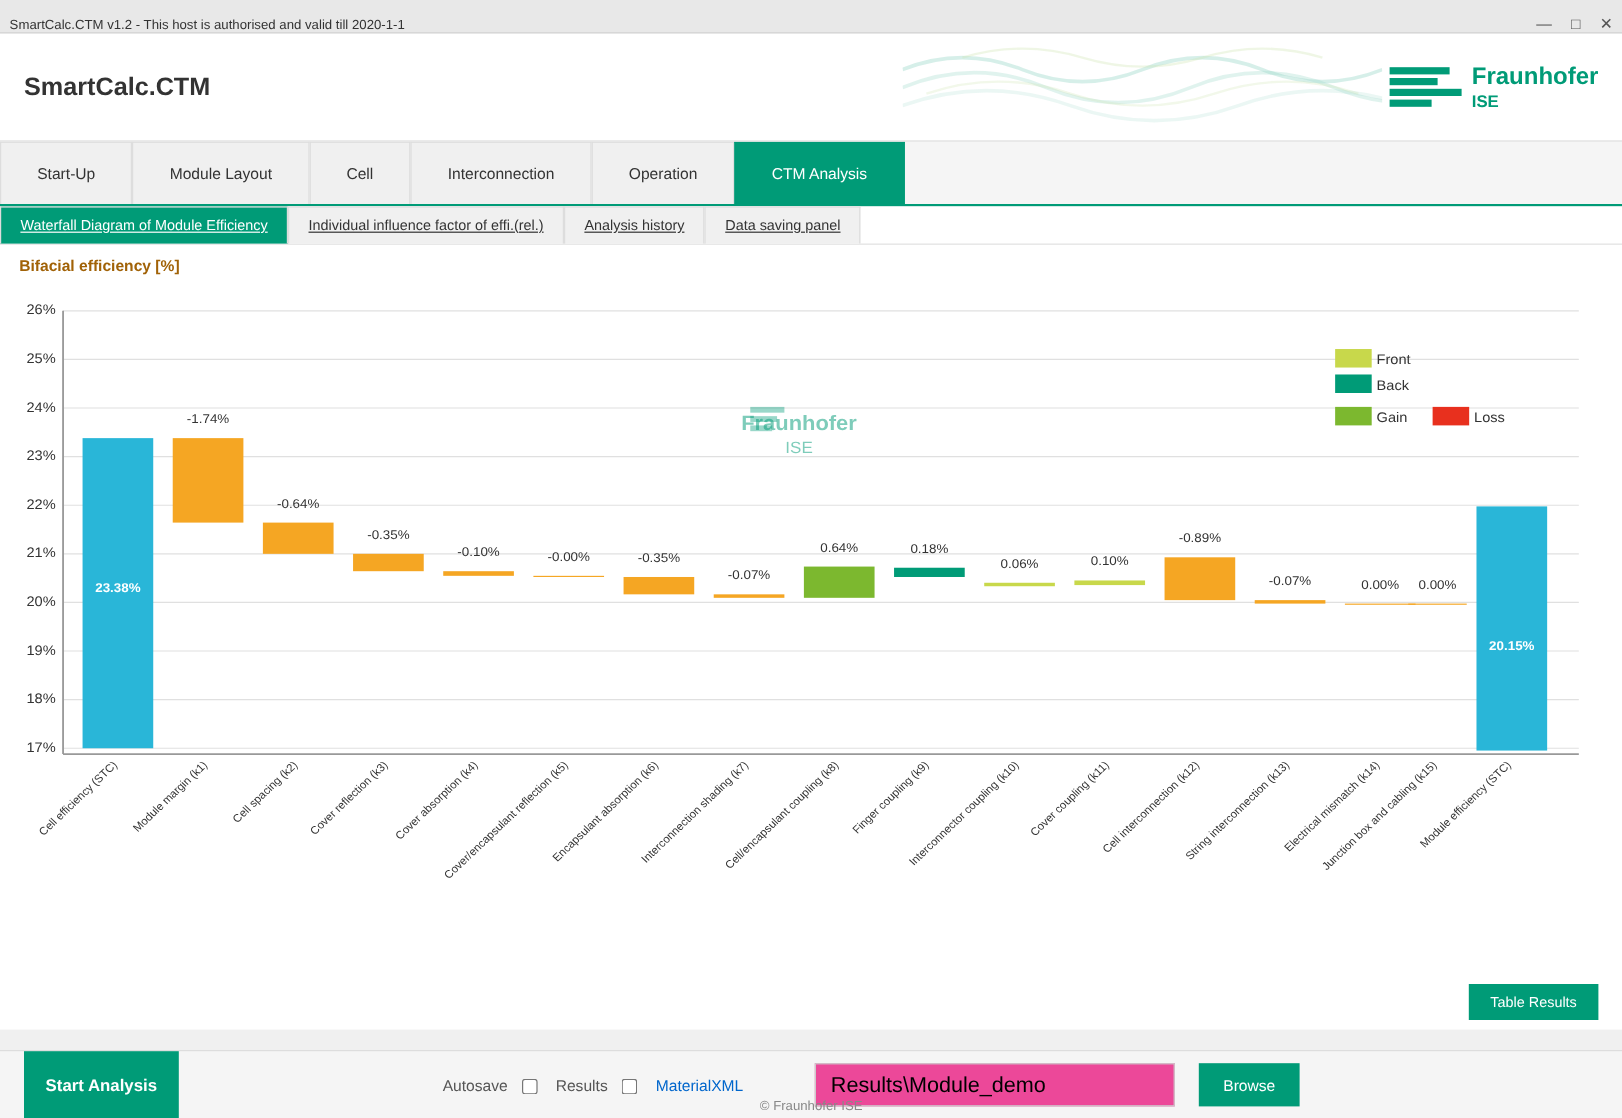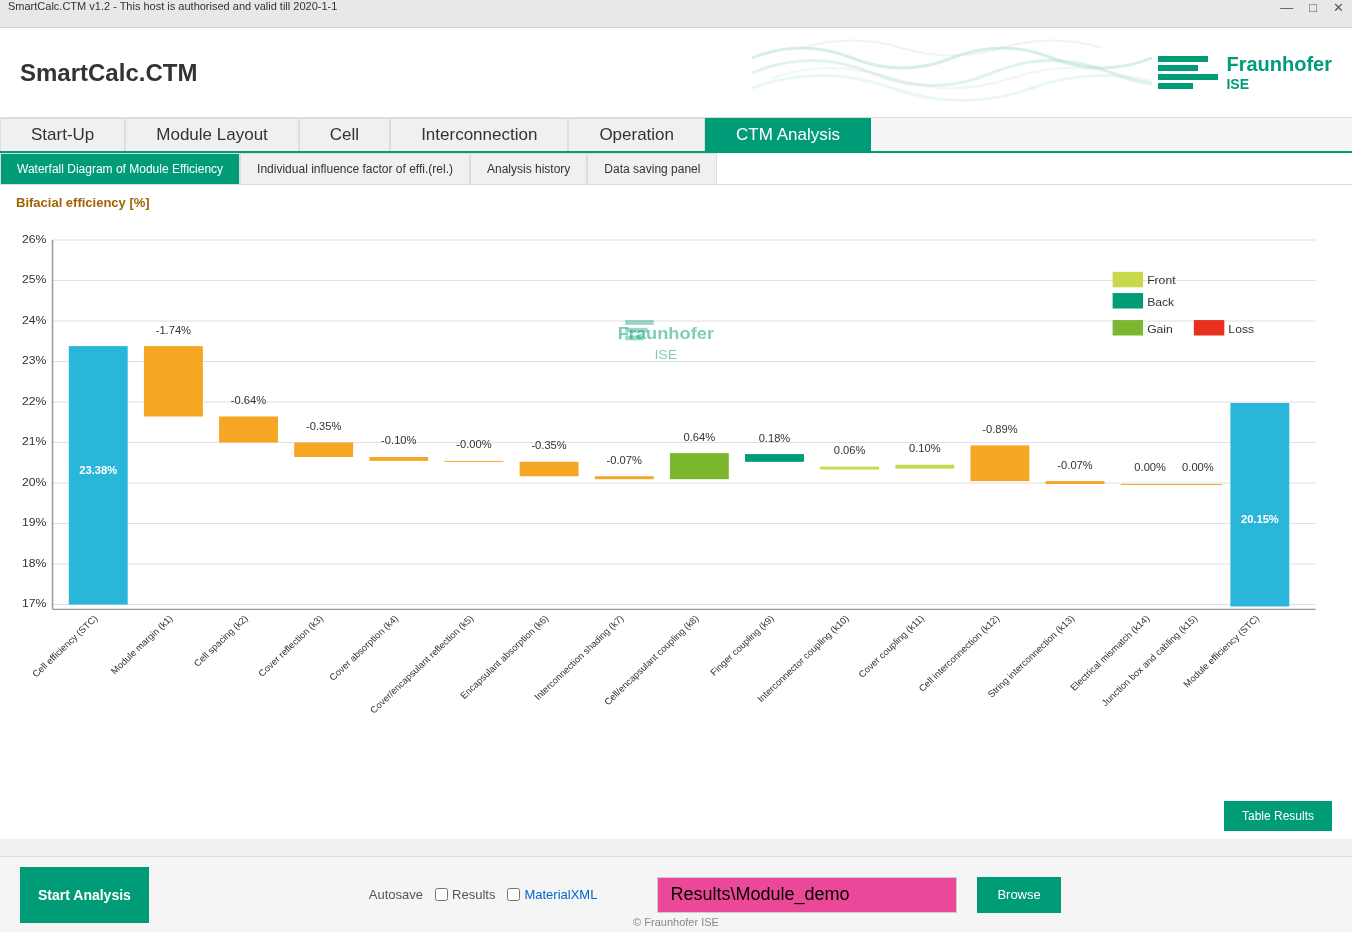--- a/index.html
+++ b/index.html
@@ -3,41 +3,41 @@
   <meta charset="utf-8">
   <style>
     * { box-sizing: border-box; margin: 0; padding: 0; }
     body { font-family: Arial, sans-serif; font-size: 12px; background: #f0f0f0; width: 1352px; height: 932px; overflow: hidden; }
 
     
     .titlebar {
       background: #e8e8e8;
       height: 28px;
       display: flex;
-      align-items: flex-start;
+      align-items: flex-end;
       justify-content: space-between;
       padding: 0 8px;
       border-bottom: 1px solid #ccc;
       font-size: 11px;
       color: #333;
     }
     .titlebar-controls { display: flex; gap: 16px; font-size: 13px; color: #555; cursor: pointer; }
 
     
     .header {
       background: white;
       height: 90px;
       display: flex;
       align-items: center;
       justify-content: space-between;
       padding: 0 20px;
       border-bottom: 1px solid #ddd;
       position: relative;
     }
-    .app-title { font-size: 24px; font-weight: bold; color: #333; }
+    .app-title { font-size: 21px; font-weight: bold; color: #333; }
     .fraunhofer-logo {
       display: flex;
       align-items: center;
       gap: 8px;
     }
     .fraunhofer-bars {
       display: flex;
       flex-direction: column;
       gap: 3px;
     }
@@ -56,27 +56,27 @@
       opacity: 0.4;
     }
 
     
     .nav-tabs {
       background: #f5f5f5;
       display: flex;
       border-bottom: 2px solid #009b77;
     }
     .nav-tab {
-      padding: 6px 30px;
+      padding: 18px 30px;
       cursor: pointer;
       border: 1px solid #ddd;
       border-bottom: none;
       background: #f0f0f0;
       color: #333;
-      font-size: 17px;
+      font-size: 13px;
       text-align: center;
     }
     .nav-tab.active {
       background: #009b77;
       color: white;
       border-color: #009b77;
     }
 
     
     .sub-tabs {
@@ -85,20 +85,21 @@
       border-bottom: 1px solid #ddd;
     }
     .sub-tab {
       padding: 8px 16px;
       cursor: pointer;
       border: 1px solid #ddd;
       border-bottom: none;
       background: #f0f0f0;
       color: #333;
       font-size: 12px;
+      text-decoration: underline;
     }
     .sub-tab.active {
       background: #009b77;
       color: white;
     }
 
     
     .main-content {
       background: white;
       padding: 10px 16px;
@@ -123,21 +124,21 @@
       color: white;
       border: none;
       padding: 8px 18px;
       cursor: pointer;
       font-size: 12px;
     }
 
     
     .footer {
       background: #f5f5f5;
-      height: 76px;
+      height: 57px;
       border-top: 1px solid #ddd;
       display: flex;
       align-items: center;
       padding: 0 20px;
       gap: 20px;
       position: absolute;
       bottom: 0;
       left: 0;
       right: 0;
     }
@@ -158,22 +159,22 @@
       display: flex;
       align-items: center;
       gap: 12px;
       font-size: 13px;
       color: #555;
       margin-left: 200px;
     }
 
     .checkbox-item {
       display: flex;
-      align-items: center;
-      gap: 4px;
+      align-items: flex-end;
+      gap: 15px;
       font-size: 13px;
     }
 
     .checkbox-item.materialxml { color: #0066cc; }
 
     .path-input {
       border: 1px solid #ccc;
       padding: 8px 12px;
       font-size: 18px;
       width: 300px;

